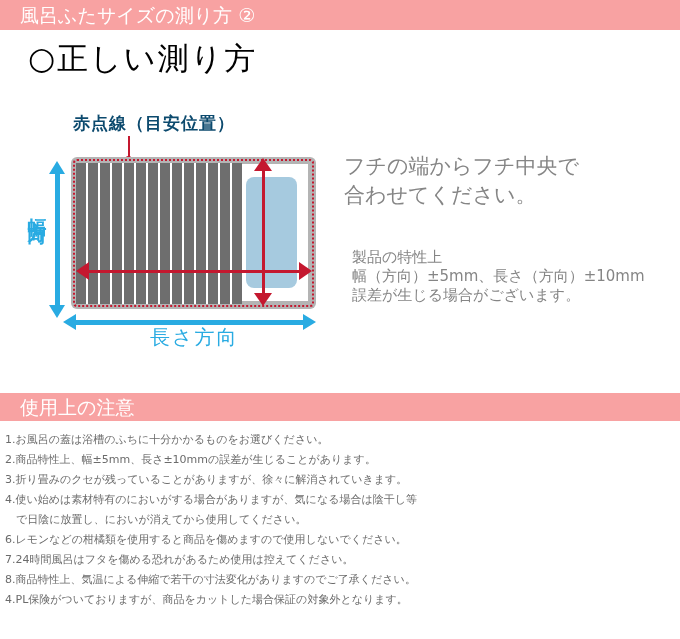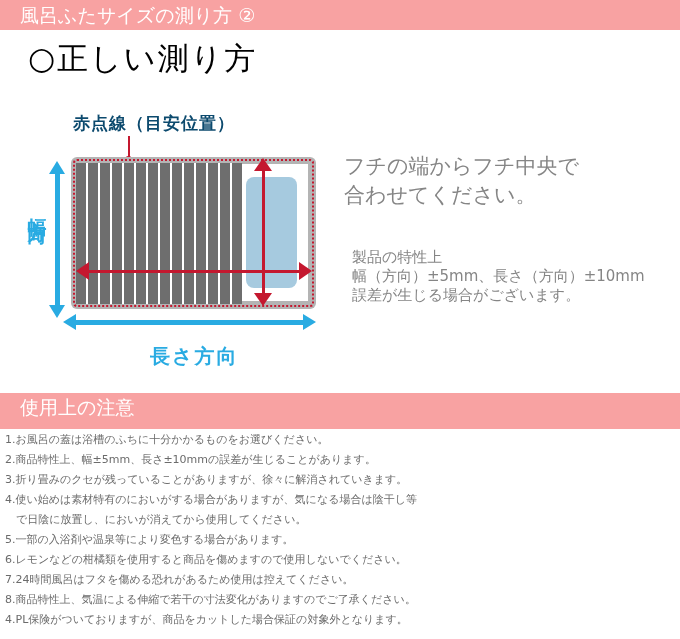--- a/index.html
+++ b/index.html
@@ -3,33 +3,33 @@
 <meta charset="utf-8">
 <style>
   html,body{margin:0;padding:0;background:#fff;}
   .page{position:relative;width:680px;height:639px;background:#ffffff;overflow:hidden;
         font-family:"DejaVu Sans","Liberation Sans",sans-serif;}
 
   
   .bar{position:absolute;left:0;width:680px;background:#F8A2A2;color:#ffffff;
        font-size:19px;box-sizing:border-box;padding-left:20px;}
   .bar.top{top:0;height:30px;line-height:30px;}
-  .bar.notes{top:393px;height:36px;line-height:28px;}
+  .bar.notes{top:393px;height:28px;line-height:28px;}
 
   .section-title{position:absolute;left:28px;top:38px;font-size:31px;color:#000000;
                  letter-spacing:2px;}
 
   
   .red-note{position:absolute;left:73px;top:112px;font-size:17px;font-weight:bold;
             color:#0c4a6e;letter-spacing:1px;}
   .pointer-line{position:absolute;left:128px;top:136px;width:2px;height:23px;background:#C4182F;}
   .pointer-dot{position:absolute;left:125px;top:156px;width:7px;height:7px;background:#C4182F;border-radius:50%;}
   .wlabel{position:absolute;left:25px;top:203px;writing-mode:vertical-rl;font-size:19px;
           font-weight:bold;color:#29ABE2;letter-spacing:4px;}
-  .llabel{position:absolute;left:150px;top:343px;font-size:20px;font-weight:bold;
+  .llabel{position:absolute;left:150px;top:324px;font-size:20px;font-weight:normal;
           color:#29ABE2;letter-spacing:2px;}
 
   
   .tub{position:absolute;left:71px;top:157px;width:245px;height:152px;background:#B4B4B4;border-radius:6px;}
   .tub .dotted{position:absolute;left:2px;top:2px;right:2px;bottom:2px;border:2px dotted #C4182F;border-radius:4px;}
   .tub .opening{position:absolute;left:171px;top:7px;width:66px;height:137px;background:#ffffff;}
   .tub .water{position:absolute;left:175px;top:20px;width:51px;height:111px;background:#A6CADF;border-radius:8px;}
   .tub .lid{position:absolute;left:5px;top:6px;width:166px;height:141px;
             background:repeating-linear-gradient(to right,#6E6E6E 0px,#6E6E6E 10px,#ffffff 10px,#ffffff 12px);}
 
@@ -136,20 +136,19 @@
   <div class="bar notes">
     <span>使用上の注意</span>
   </div>
 
   <div class="notes-list">
     <div class="line">1.お風呂の蓋は浴槽のふちに十分かかるものをお選びください。</div>
     <div class="line">2.商品特性上、幅±5mm、長さ±10mmの誤差が生じることがあります。</div>
     <div class="line">3.折り畳みのクセが残っていることがありますが、徐々に解消されていきます。</div>
     <div class="line">4.使い始めは素材特有のにおいがする場合がありますが、気になる場合は陰干し等</div>
     <div class="line indent">で日陰に放置し、においが消えてから使用してください。</div>
-    <div class="line">5.一部の入浴剤や温泉等により変色する場合があります。</div>
     <div class="line">6.レモンなどの柑橘類を使用すると商品を傷めますので使用しないでください。</div>
     <div class="line">7.24時間風呂はフタを傷める恐れがあるため使用は控えてください。</div>
     <div class="line">8.商品特性上、気温による伸縮で若干の寸法変化がありますのでご了承ください。</div>
     <div class="line">4.PL保険がついておりますが、商品をカットした場合保証の対象外となります。</div>
   </div>
 
 </div>
 
 </body></html>

